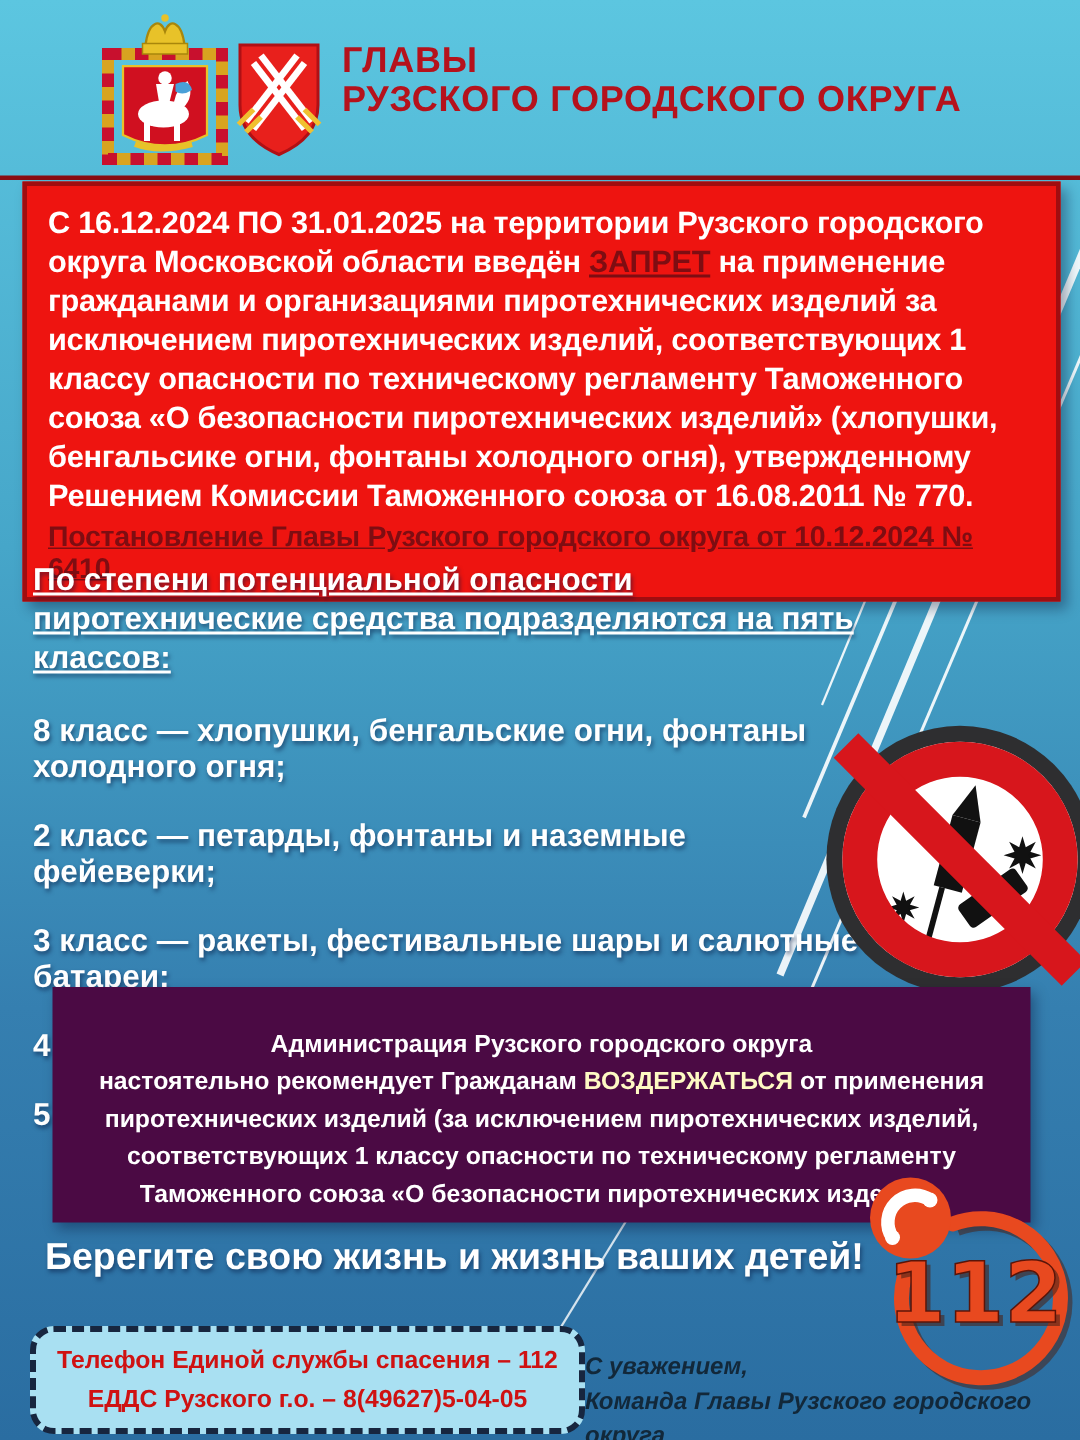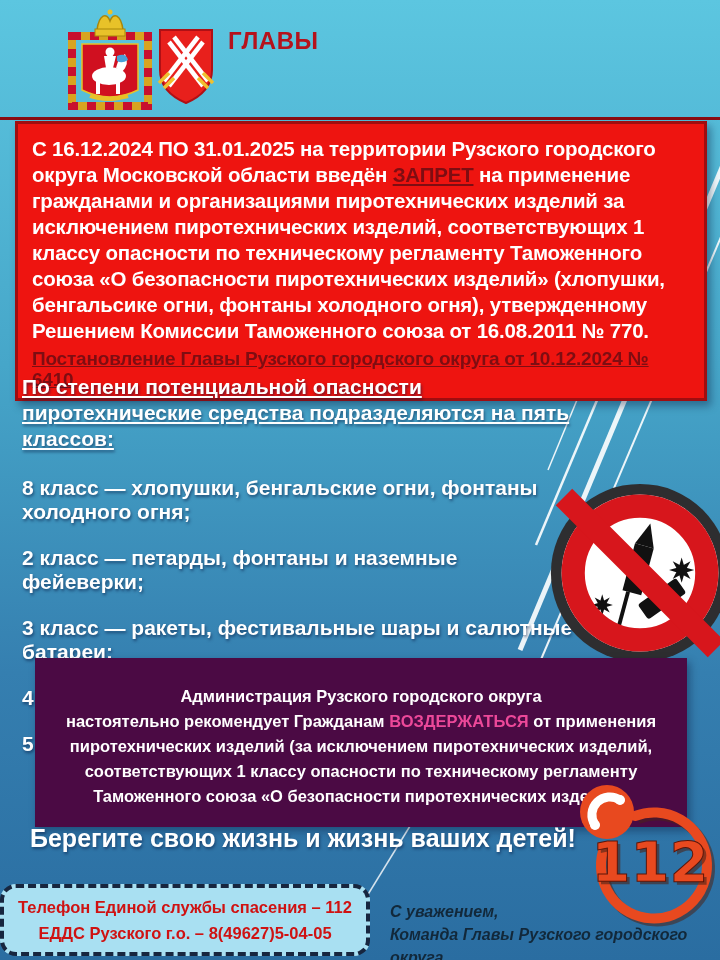--- a/index.html
+++ b/index.html
@@ -28,33 +28,33 @@
   .classes{left:22px;top:374px;width:562px;color:#fff;font-weight:700;font-size:21px;
     text-shadow:1px 2px 3px rgba(5,20,60,.55);}
   .classes .heading{text-decoration:underline;line-height:26px;margin-bottom:24px;}
   .classes .item{line-height:24px;margin-bottom:22px;}
 
   
   .sign{left:548px;top:481px;width:184px;height:184px;}
 
   
   .recom{left:35px;top:658px;width:652px;box-sizing:border-box;background:#4b0a44;
-    box-shadow:3px 4px 8px rgba(0,10,40,.35);padding:26px 20px 18px 20px;
+    box-shadow:3px 4px 8px rgba(0,10,40,.35);padding:26px 20px 6px 20px;
     color:#fff;font-weight:700;font-size:16.5px;line-height:25px;text-align:center;}
-  .recom .hl{color:#ec4899;}
+  .recom .hl{color:#fef9c3;}
 
   
   .slogan{left:30px;top:824px;width:560px;color:#fff;font-weight:700;font-size:25px;
     text-shadow:1px 2px 3px rgba(5,20,60,.5);}
 
   
   .badge112{left:565px;top:780px;width:155px;height:150px;}
 
   
-  .phonebox{left:0;top:884px;width:370px;height:72px;box-sizing:border-box;
+  .phonebox{left:20px;top:884px;width:370px;height:72px;box-sizing:border-box;
     background:#a9e0f2;border:4px dashed #17263f;border-radius:16px;
     color:#cf1212;font-weight:700;font-size:16.5px;line-height:26px;text-align:center;
     padding-top:6px;}
 
   
   .signature{left:390px;top:900px;width:330px;color:#12283a;font-style:italic;
     font-weight:700;font-size:16px;line-height:23px;}
 </style>
 </head>
 <body>
@@ -99,20 +99,21 @@
     <g stroke="#f0c030" stroke-width="3.5">
       <line x1="42" y1="52" x2="52" y2="62"></line>
       <line x1="18" y1="52" x2="8" y2="62"></line>
       <line x1="47" y1="47" x2="57" y2="57"></line>
       <line x1="13" y1="47" x2="3" y2="57"></line>
     </g>
   </svg>
 
   <div class="content hdr-title">
     <div>ГЛАВЫ</div>
+    <div>РУЗСКОГО ГОРОДСКОГО ОКРУГА</div>
   </div>
 
   <div class="content hdr-rule"></div>
 
   <div class="content banner">
     <span>С 16.12.2024 ПО 31.01.2025 на территории Рузского городского округа Московской области введён </span><span class="hl">ЗАПРЕТ</span><span> на применение гражданами и организациями пиротехнических изделий за исключением пиротехнических изделий, соответствующих 1 классу опасности по техническому регламенту Таможенного союза «О безопасности пиротехнических изделий» (хлопушки, бенгальсике огни, фонтаны холодного огня), утвержденному Решением Комиссии Таможенного союза от 16.08.2011 № 770.</span>
     <div class="decree">Постановление Главы Рузского городского округа от 10.12.2024 № 6410</div>
   </div>
 
   <div class="content classes">

